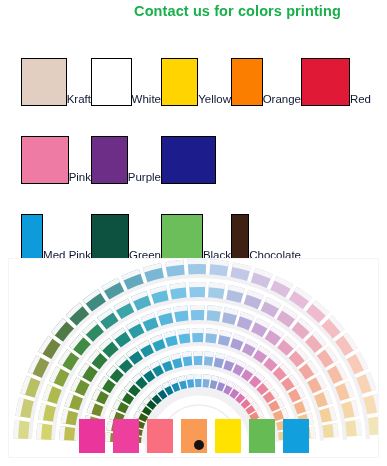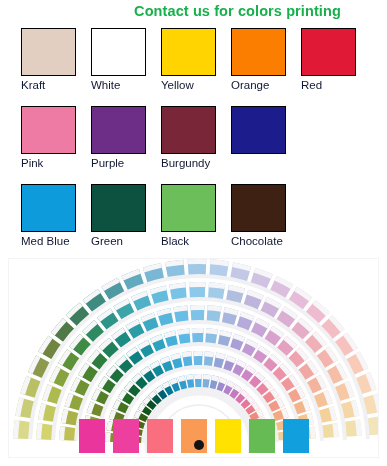--- a/index.html
+++ b/index.html
@@ -46,22 +46,22 @@
     left: 21px;
     width: 350px;
   }
   .swatch-row {
     display: flex;
     height: 78px;
   }
   .swatch-cell {
     width: 70px;
     display: flex;
-    flex-direction: column;
-    align-items: flex-start;
+    flex-direction: row;
+    align-items: flex-end;
   }
   .swatch-chip {
     width: 55px;
     height: 48px;
     border: 1px solid #000000;
     box-sizing: border-box;
   }
   .swatch-label {
     margin-top: 2px;
     font-size: 11.5px;
@@ -157,31 +157,27 @@
       <div class="swatch-row">
         <div class="swatch-cell">
           <div class="swatch-chip" style="background: rgb(238, 123, 163);"></div>
           <div class="swatch-label">Pink</div>
         </div>
         <div class="swatch-cell">
           <div class="swatch-chip" style="background: rgb(108, 46, 135);"></div>
           <div class="swatch-label">Purple</div>
         </div>
         <div class="swatch-cell">
-          <div class="swatch-chip" style="background: rgb(122, 38, 57);"></div>
-          <div class="swatch-label">Burgundy</div>
-        </div>
-        <div class="swatch-cell">
           <div class="swatch-chip" style="background: rgb(28, 28, 140);"></div>
         </div>
       </div>
       <div class="swatch-row">
         <div class="swatch-cell">
           <div class="swatch-chip" style="background: rgb(13, 155, 220);"></div>
-          <div class="swatch-label">Med Blue</div>
+          <div class="swatch-label">Med Pink</div>
         </div>
         <div class="swatch-cell">
           <div class="swatch-chip" style="background: rgb(13, 81, 64);"></div>
           <div class="swatch-label">Green</div>
         </div>
         <div class="swatch-cell">
           <div class="swatch-chip" style="background: rgb(108, 190, 91);"></div>
           <div class="swatch-label">Black</div>
         </div>
         <div class="swatch-cell">

